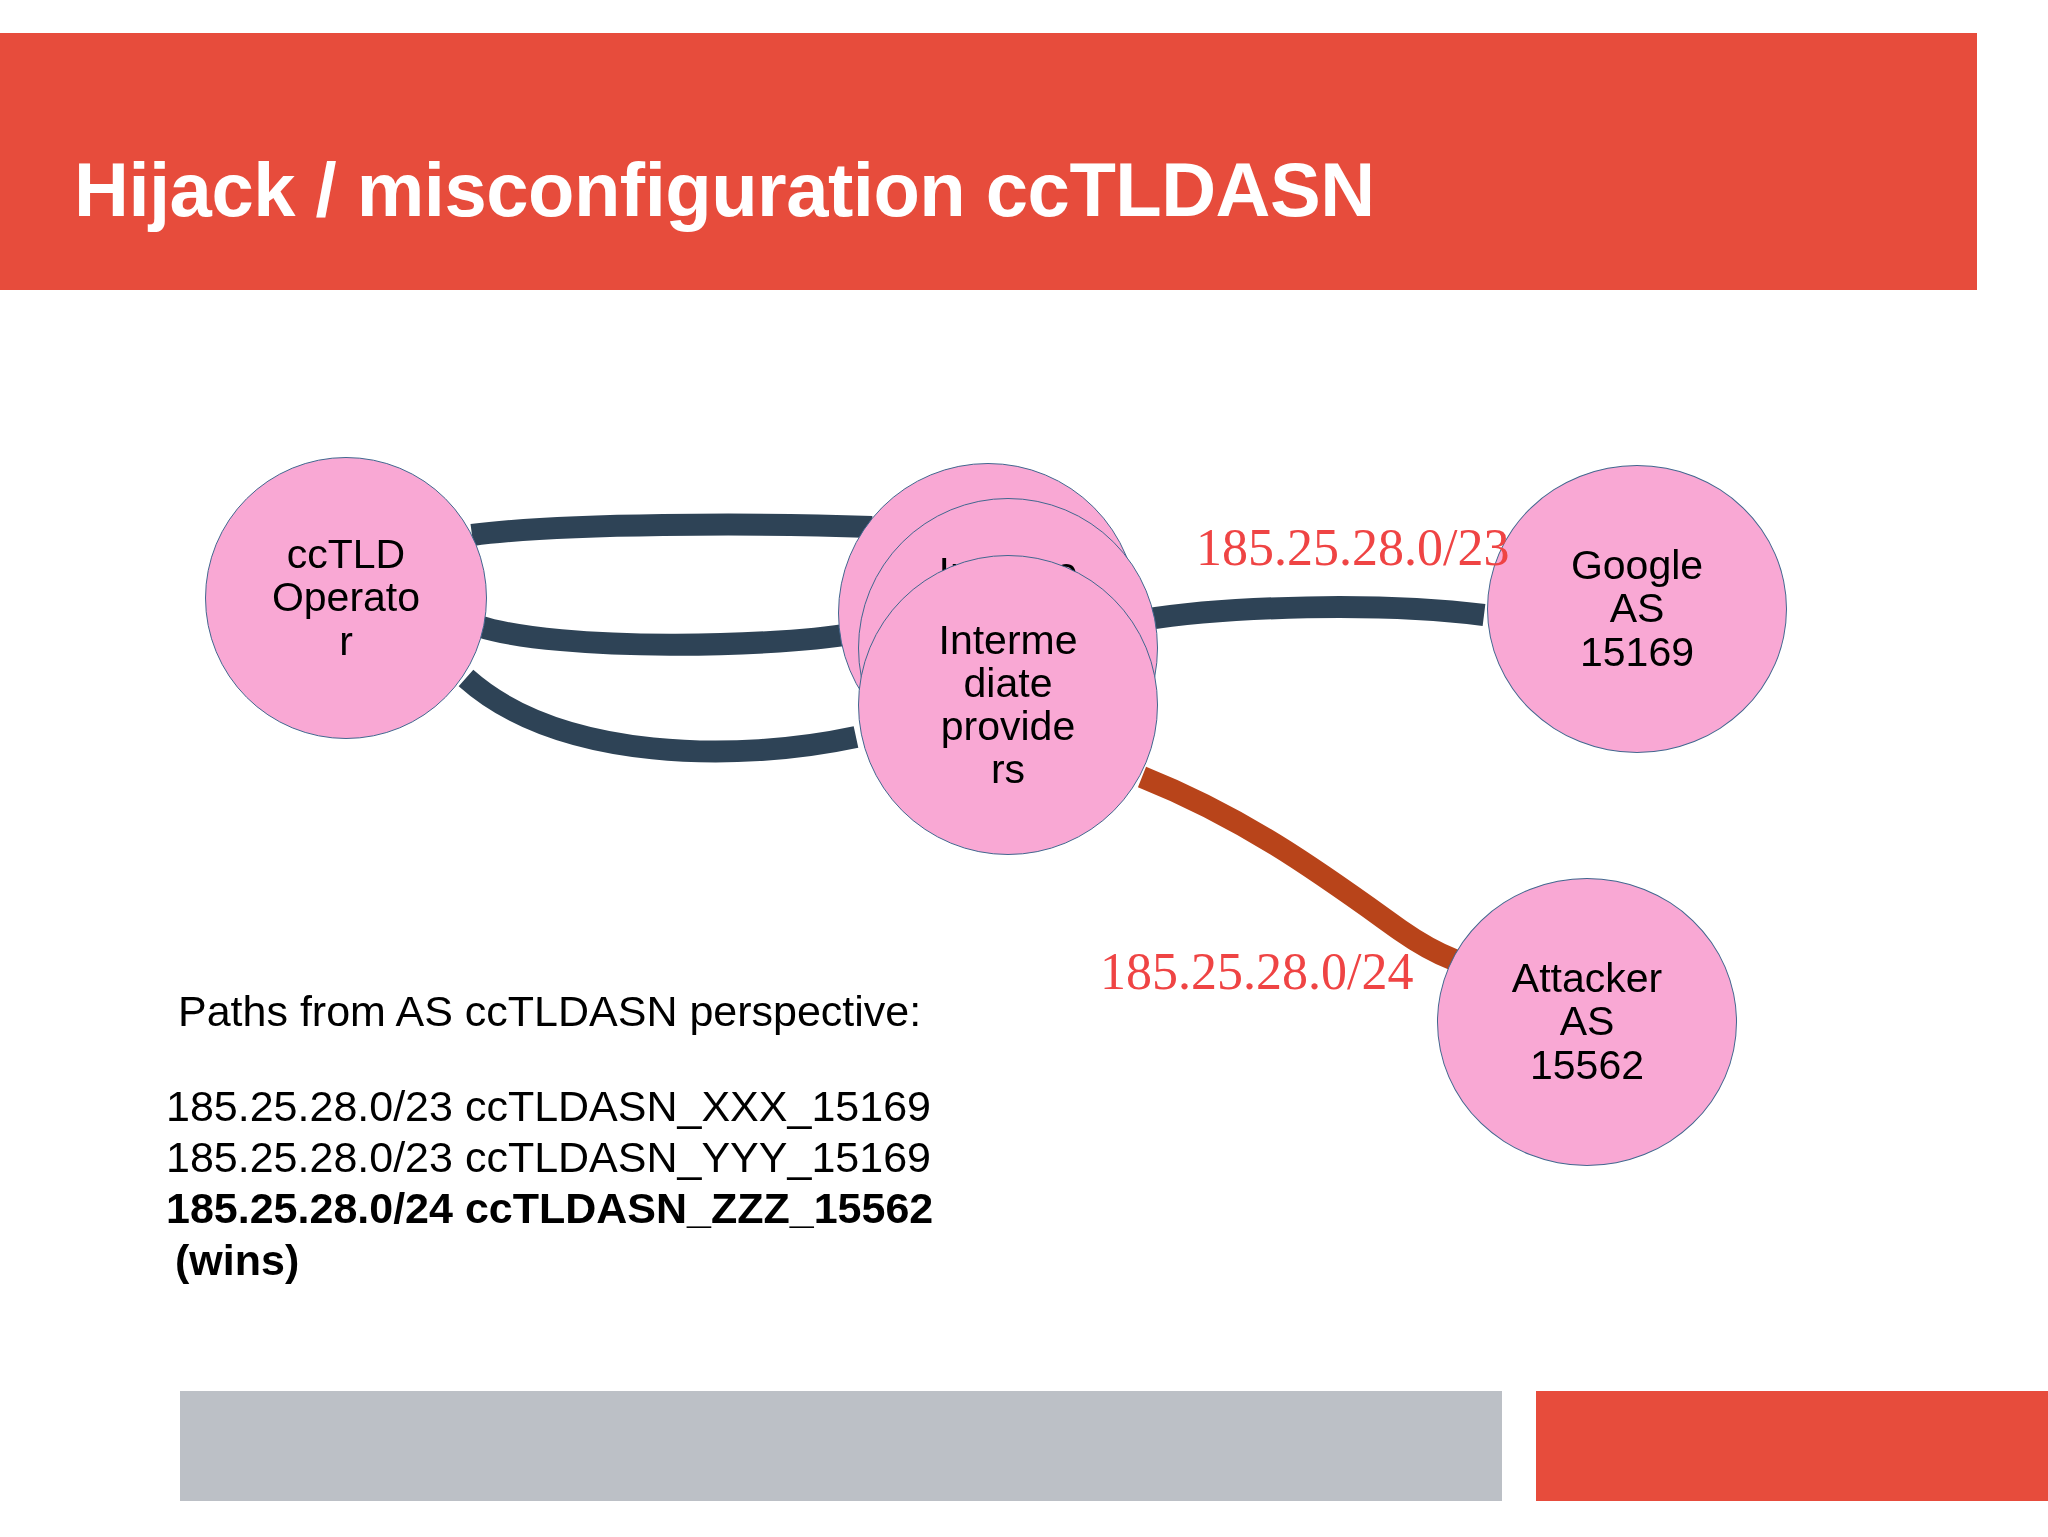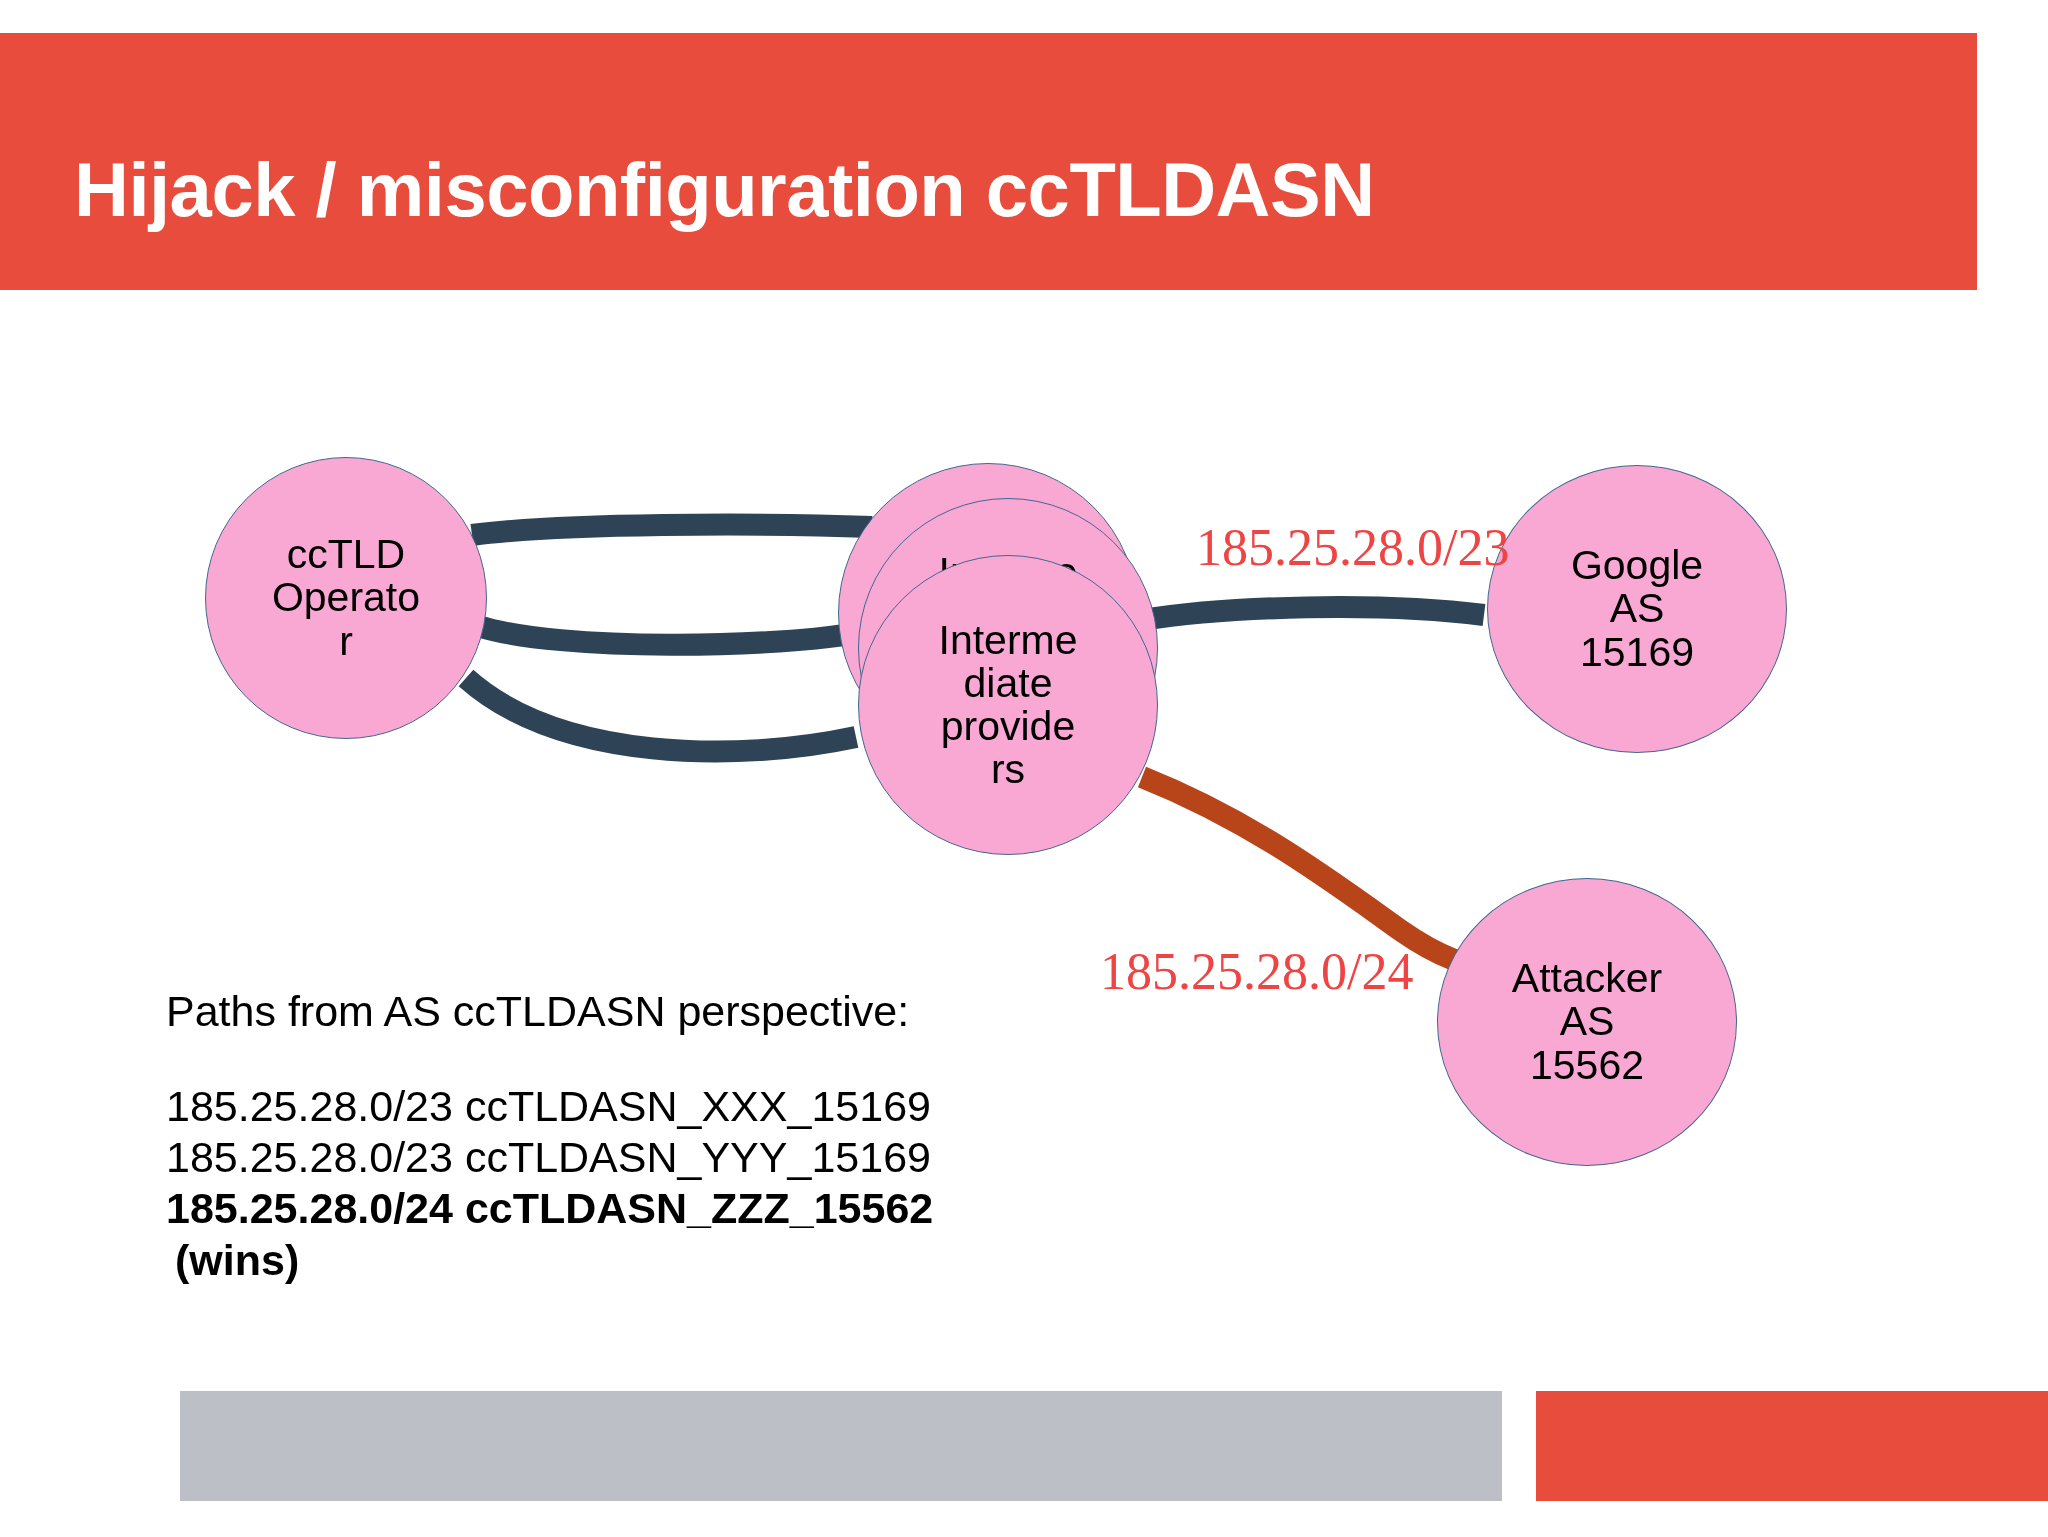--- a/index.html
+++ b/index.html
@@ -126,21 +126,21 @@
   #paths-block {
     position: absolute;
     left: 166px;
     top: 990px;
     width: 900px;
     font-family: "Liberation Sans", sans-serif;
     font-size: 43px;
     color: #000000;
     line-height: 1.0;
   }
-  #paths-heading { margin: 0 0 52px 0; white-space: nowrap; }
+  #paths-heading { margin: 0 0 52px 12px; white-space: nowrap; }
   .path-line { margin: 8px 0 7px 0; white-space: nowrap; }
   .path-line.bold { font-weight: bold; }
   #path-wins { font-weight: bold; margin: 9px; }
 
   
   #footer-gray {
     position: absolute;
     left: 180px; top: 1391px;
     width: 1322px; height: 110px;
     background: #bcc0c6;

